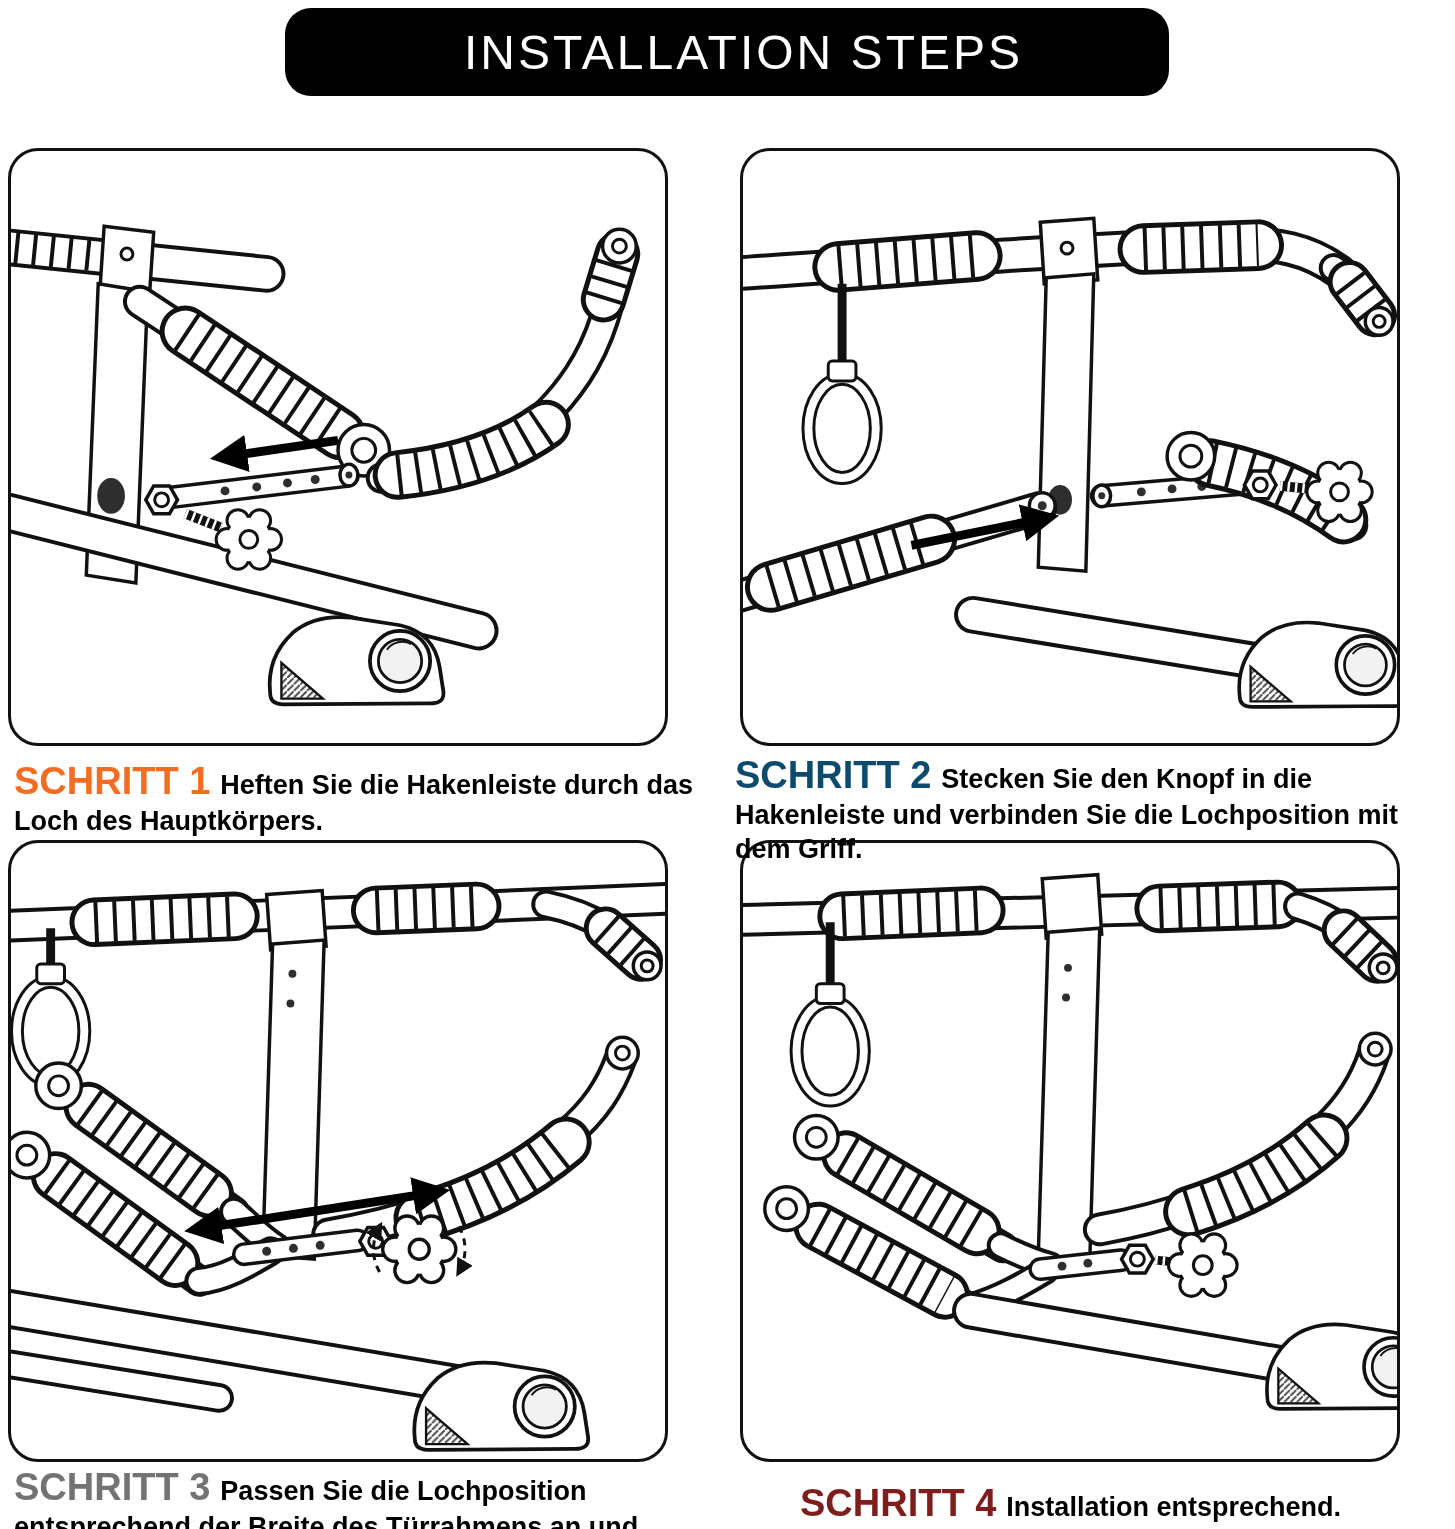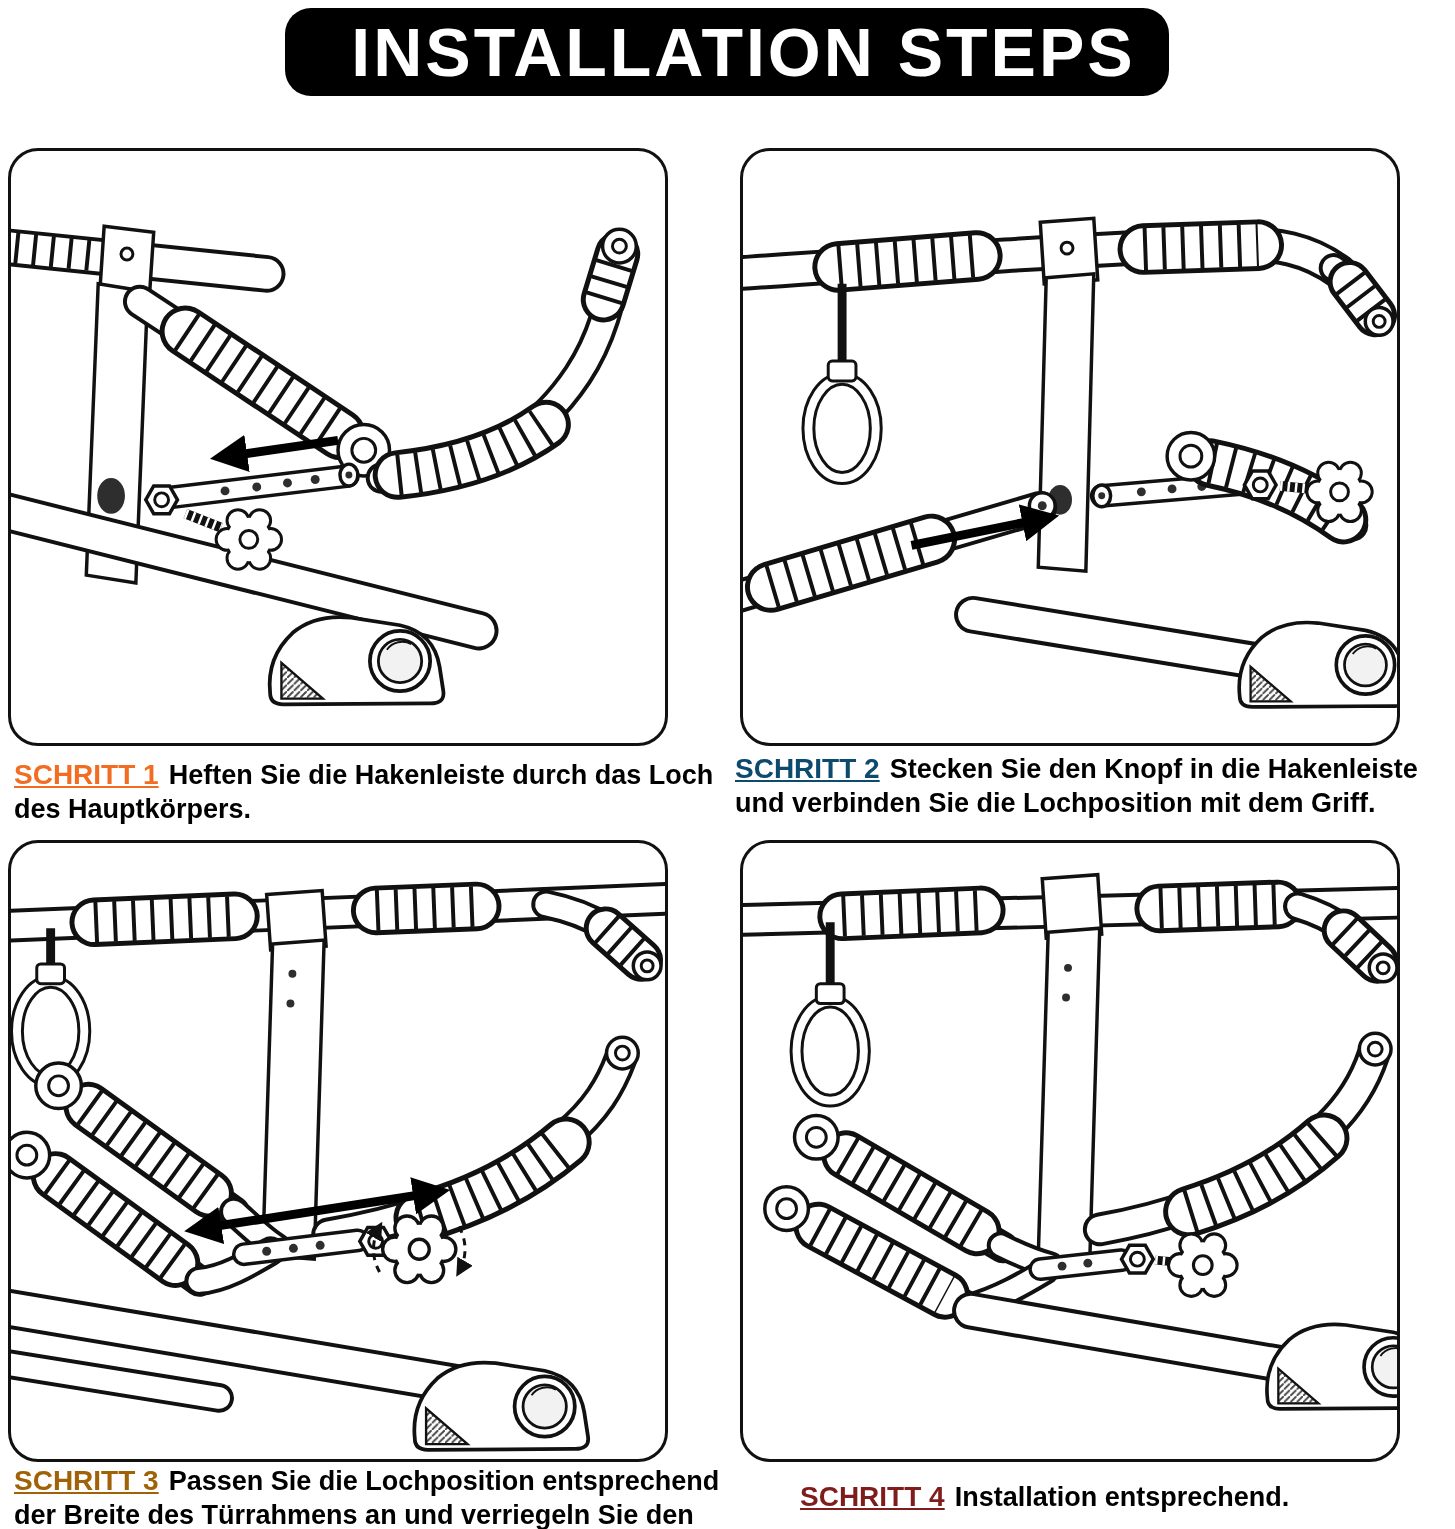--- a/index.html
+++ b/index.html
@@ -1,31 +1,31 @@
 <!DOCTYPE html>
 <html><head>
 <meta charset="utf-8">
 <style>
   html,body{margin:0;padding:0;background:#fff;}
   .page{position:relative;width:1455px;height:1529px;background:#fff;font-family:"Liberation Sans",sans-serif;overflow:hidden;}
   .title-bar{position:absolute;left:285px;top:8px;width:884px;height:88px;background:#000;border-radius:26px;
     display:flex;align-items:center;justify-content:center;}
-  .title-bar span{color:#fff;font-size:68px;font-weight:bold;letter-spacing:3px;white-space:nowrap;margin-left:33px;}
+  .title-bar span{color:#fff;font-size:48px;font-weight:normal;letter-spacing:3px;white-space:nowrap;margin-left:33px;}
   .panel{position:absolute;width:660px;background:#fff;border:3px solid #111;border-radius:30px;overflow:hidden;box-sizing:border-box;}
   .p1{left:8px;top:148px;height:598px;}
   .p2{left:740px;top:148px;height:598px;}
   .p3{left:8px;top:840px;height:622px;}
   .p4{left:740px;top:840px;height:622px;}
   .panel svg{display:block;width:654px;}
   .caption{position:absolute;font-weight:bold;color:#000;font-size:27px;line-height:1.24;}
   .cap1{left:14px;top:758px;width:715px;}
   .cap2{left:735px;top:752px;width:718px;}
   .cap3{left:14px;top:1464px;width:724px;}
   .cap4{left:800px;top:1480px;width:650px;}
-  .step-label{font-size:28px;margin-right:10px;text-decoration:underline;}
+  .step-label{font-size:38px;margin-right:10px;}
   
   .ko{stroke:#111;fill:none;stroke-linecap:round;}
   .kw{stroke:#fff;fill:none;stroke-linecap:round;}
   .kr{stroke:#111;fill:none;stroke-linecap:butt;}
   .out{fill:#fff;stroke:#111;stroke-width:3.5;}
   .hole{fill:#2e2e2e;}
   .thin{fill:none;stroke:#111;stroke-width:3;}
 </style>
 </head>
 <body>
@@ -376,19 +376,19 @@
     </svg>
   </div>
 
   <div class="caption cap1">
     <span class="step-label" style="color: rgb(242, 108, 34);">SCHRITT 1</span><span>Heften Sie die Hakenleiste durch das Loch des Hauptkörpers.</span>
   </div>
   <div class="caption cap2">
     <span class="step-label" style="color: #0c4a6e;">SCHRITT 2</span><span>Stecken Sie den Knopf in die Hakenleiste und verbinden Sie die Lochposition mit dem Griff.</span>
   </div>
   <div class="caption cap3">
-    <span class="step-label" style="color: #a16207; text-align: right;">SCHRITT 3</span><span>Passen Sie die Lochposition entsprechend der Breite des Türrahmens an und verriegeln Sie den POP-PIN.</span>
+    <span class="step-label" style="color: #737373; text-align: right;">SCHRITT 3</span><span>Passen Sie die Lochposition entsprechend der Breite des Türrahmens an und verriegeln Sie den POP-PIN.</span>
   </div>
   <div class="caption cap4">
     <span class="step-label" style="color: #7f1d1d;">SCHRITT 4</span><span>Installation entsprechend.</span>
   </div>
 
 </div>
 
 </body></html>

